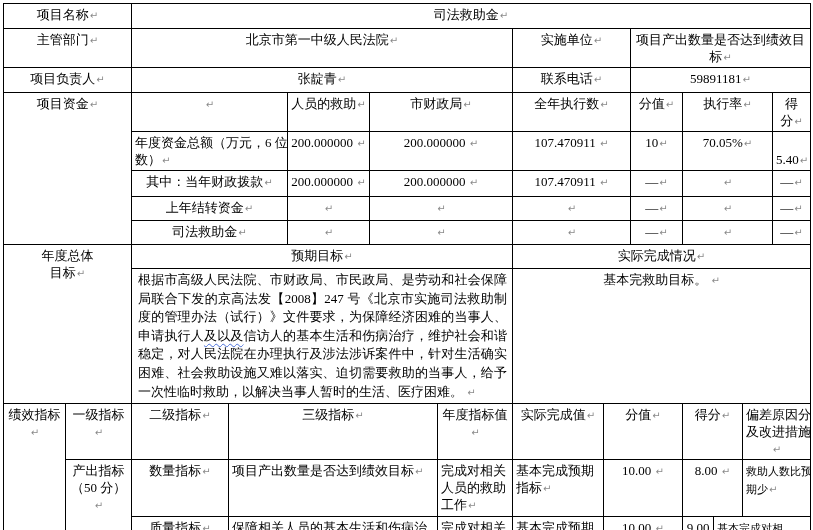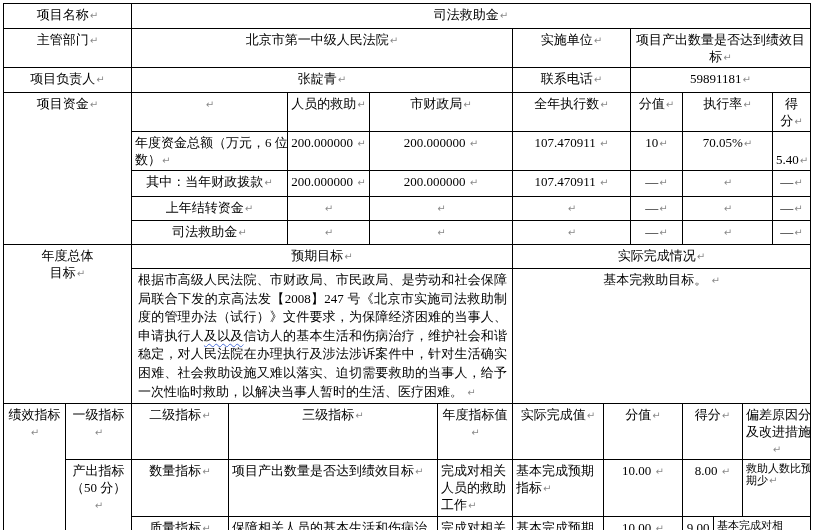--- a/index.html
+++ b/index.html
@@ -6,21 +6,21 @@
   .page{position:relative;width:813px;height:530px;background:#fff;overflow:hidden;
         font-family:"Liberation Serif","DejaVu Serif",serif;font-size:13px;color:#000;}
   table.doc{position:absolute;left:3px;top:3px;border-collapse:collapse;table-layout:fixed;width:807px;}
   td{border:1px solid #000;padding:2px 3px 1px;text-align:center;vertical-align:top;
      line-height:17px;overflow:hidden;}
   .cr{font-family:"DejaVu Sans",sans-serif;color:#8a8a8a;font-size:10px;padding-left:1px;}
   .ml{white-space:pre;}
   .al{text-align:left;}
   .vb{vertical-align:bottom;}
   .para{text-align:justify;line-height:18.6px;padding:2px 5px 1px 6px;}
-  .f11{font-size:11px;line-height:12px;}
+  .f11{font-size:11px;line-height:18px;}
   .wavy{text-decoration:underline;text-decoration-style:wavy;
         text-decoration-color:#4a6fd8;text-decoration-thickness:1px;text-underline-offset:3px;margin-top:48px;}
 </style>
 </head>
 <body>
 
 <div class="page">
 <table class="doc">
   <colgroup>
     <col style="width:62px">

